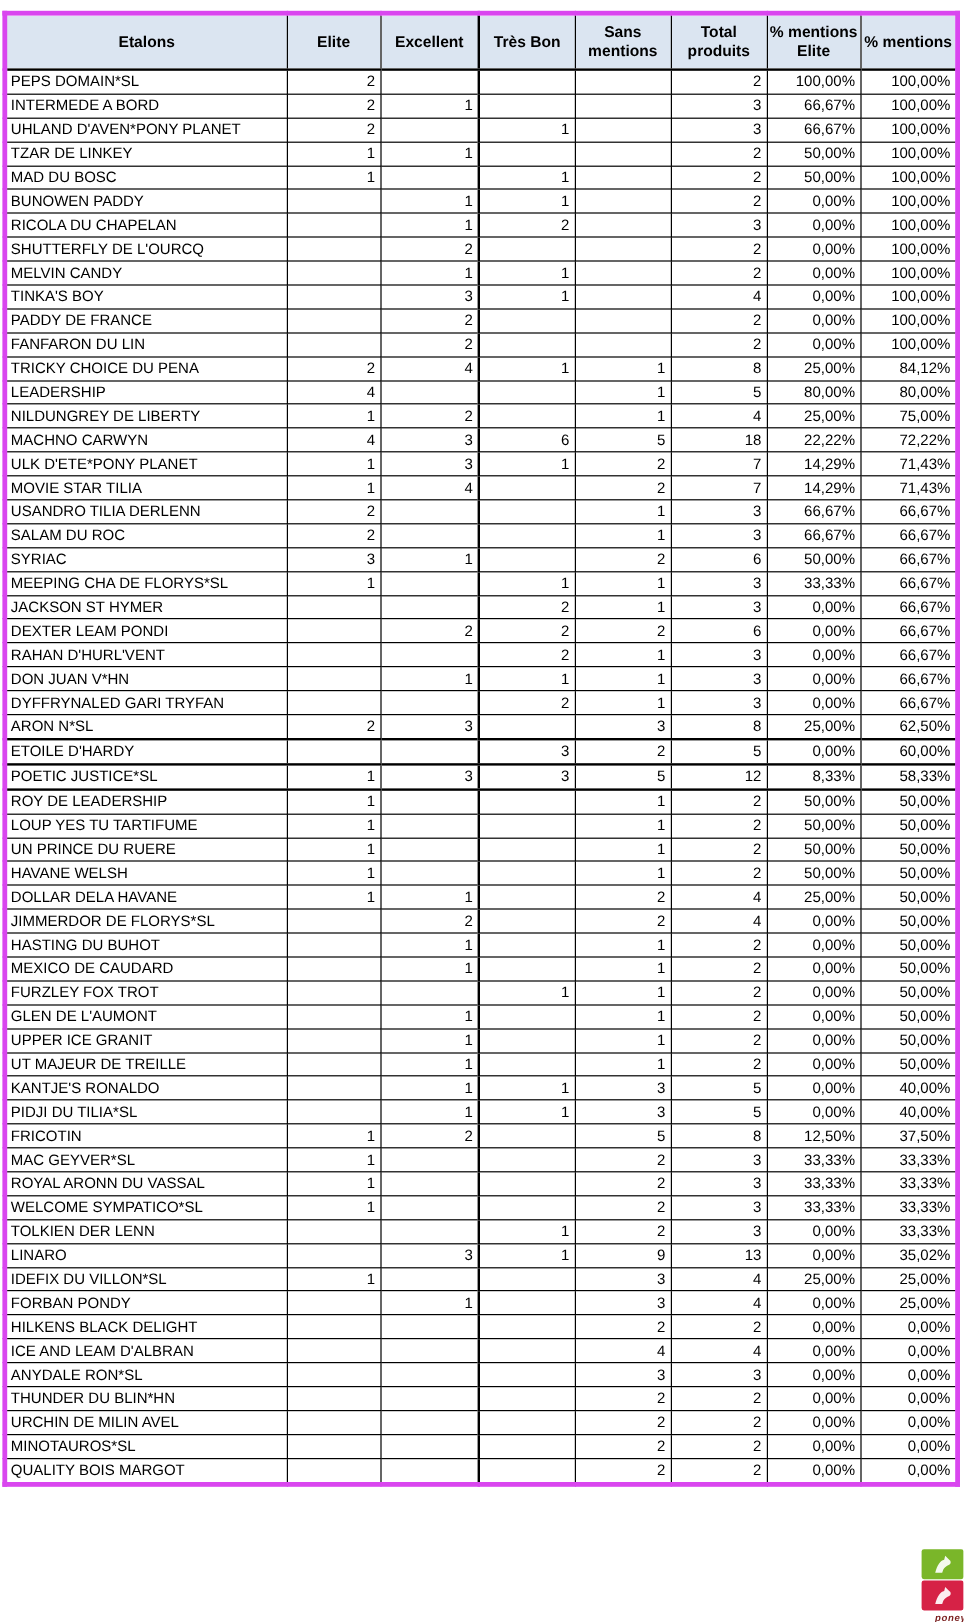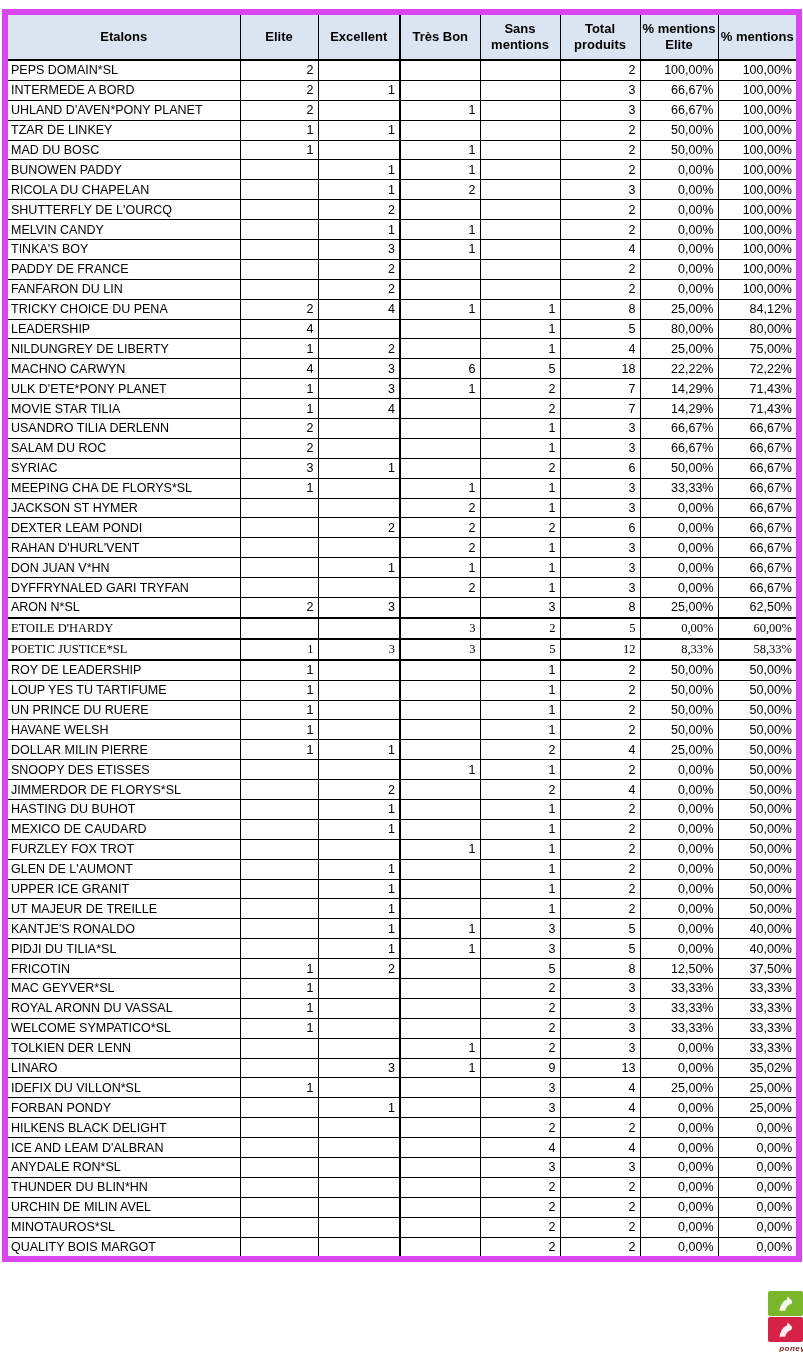--- a/index.html
+++ b/index.html
@@ -8,21 +8,21 @@
     position: relative;
     background: #ffffff;
     font-family: "Liberation Sans", sans-serif;
     color: #000;
   }
   .table-wrap { position: absolute; left: 2px; top: 9px; }
   table {
     border-collapse: collapse;
     table-layout: fixed;
     width: 794px;
-    border: 6px solid #d946ef;
+    border: 4px solid #d946ef;
   }
   th, td {
     border: 1px solid #000;
     overflow: hidden;
     white-space: nowrap;
   }
   thead th {
     background: #dbe5f1;
     font-weight: bold;
     font-size: 13px;
@@ -38,21 +38,21 @@
     height: 18.9px;
     font-size: 12.5px;
     line-height: 18px;
     vertical-align: middle;
   }
   td.name { text-align: left; padding: 0 2px 0 3px; }
   td.num  { text-align: right; padding: 0 4px 0 0; }
   
   th:nth-child(4), td:nth-child(4) { border-left-width: 2px; }
   
-  tr.thick td { border-top-width: 2px; border-bottom-width: 2px; font-family: Liberation Serif, serif; }
+  tr.thick td { border-top-width: 2px; border-bottom-width: 2px; }
 
   .logo {
     position: absolute;
     left: 766px; top: 1291px;
     width: 73px;
     display: flex;
     flex-direction: column;
     align-items: flex-end;
   }
   .logo-grid {
@@ -442,37 +442,27 @@
           <td class="name">HAVANE WELSH</td>
           <td class="num">1</td>
           <td class="num"></td>
           <td class="num"></td>
           <td class="num">1</td>
           <td class="num">2</td>
           <td class="num">50,00%</td>
           <td class="num">50,00%</td>
         </tr>
         <tr>
-          <td class="name">DOLLAR MILIN PIERRE</td>
+          <td class="name">DOLLAR DELA HAVANE</td>
           <td class="num">1</td>
           <td class="num">1</td>
           <td class="num"></td>
           <td class="num">2</td>
           <td class="num">4</td>
           <td class="num">25,00%</td>
-          <td class="num">50,00%</td>
-        </tr>
-        <tr>
-          <td class="name">SNOOPY DES ETISSES</td>
-          <td class="num"></td>
-          <td class="num"></td>
-          <td class="num">1</td>
-          <td class="num">1</td>
-          <td class="num">2</td>
-          <td class="num">0,00%</td>
           <td class="num">50,00%</td>
         </tr>
         <tr>
           <td class="name">JIMMERDOR DE FLORYS*SL</td>
           <td class="num"></td>
           <td class="num">2</td>
           <td class="num"></td>
           <td class="num">2</td>
           <td class="num">4</td>
           <td class="num">0,00%</td>

